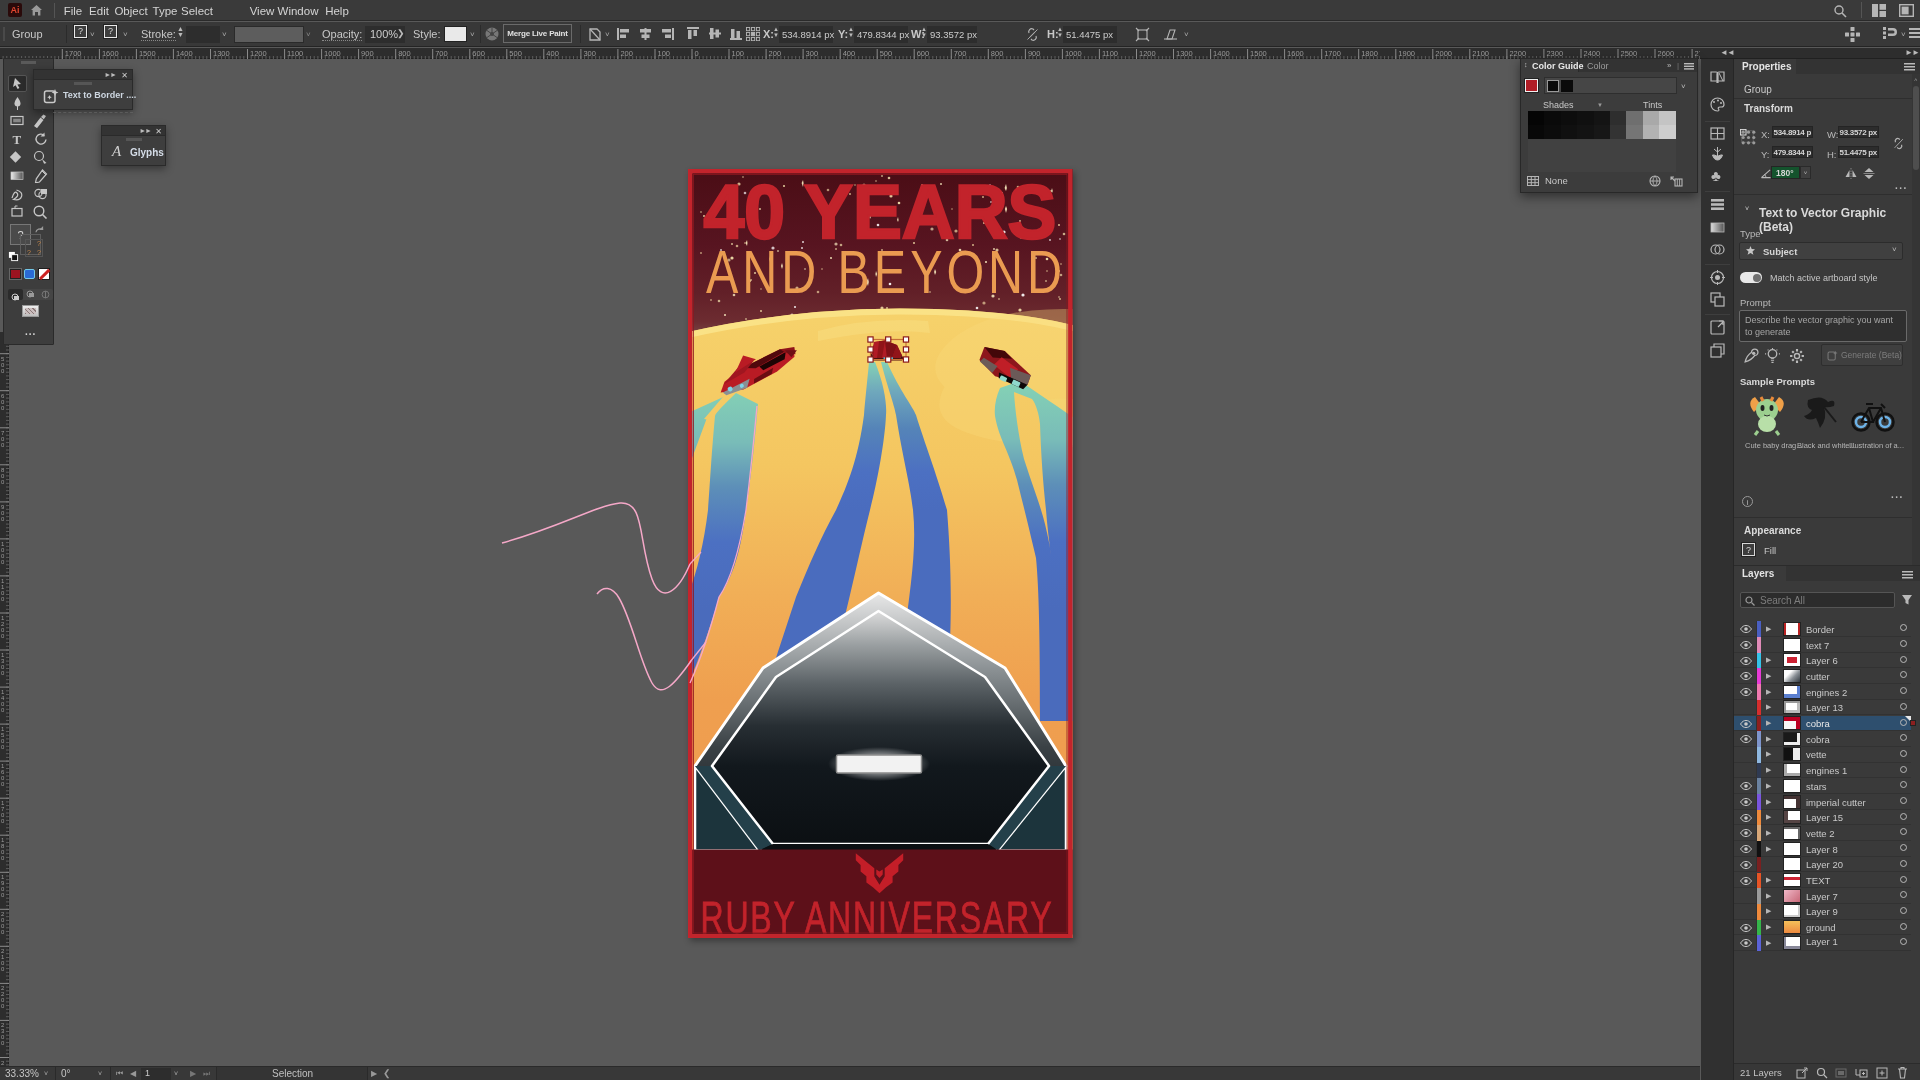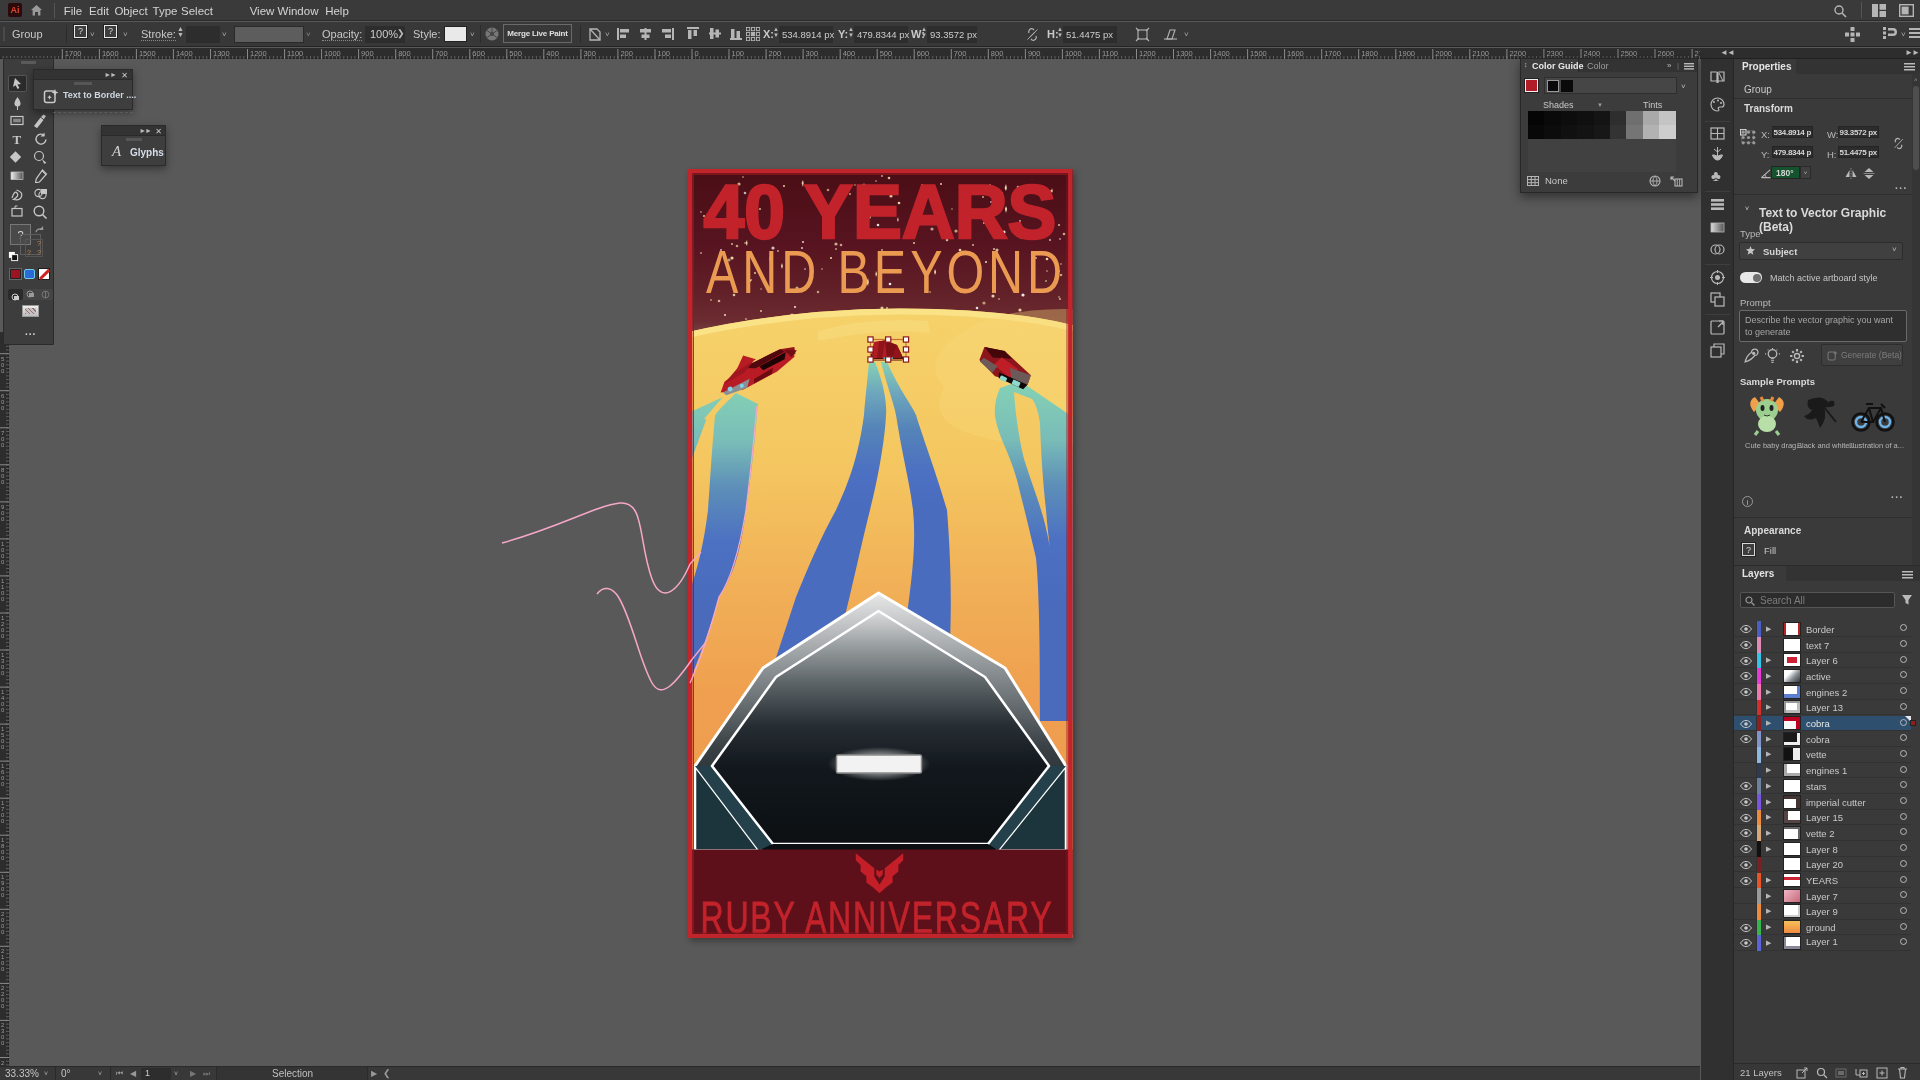--- a/index.html
+++ b/index.html
@@ -1770,21 +1770,21 @@
     </div>
     <div class="abs" style="left:0;top:102.4px;width:177px;height:15.7px;border-bottom:1px solid #323232">
       <svg class="abs" style="left:6px;top:4px" width="12" height="8" viewBox="0 0 12 8">
         <path d="M0.5 4C2.5 1.2 4 0.5 6 0.5S9.5 1.2 11.5 4C9.5 6.8 8 7.5 6 7.5S2.5 6.8 0.5 4z" fill="none" stroke="#c9c9c9" stroke-width="1"></path>
         <circle cx="6" cy="4" r="1.8" fill="#c9c9c9"></circle>
       </svg>
       <div class="abs" style="left:22px;top:0;width:1px;height:15.7px;background:#323232"></div>
       <div class="abs" style="left:23px;top:0;width:4px;height:15.7px;background:#e83bd6"></div>
       <div class="abs" style="left:32px;top:3.5px;color:#b5b5b5;font-size:7px">▶</div>
       <div class="abs" style="left:50px;top:1.5px;width:16px;height:12px;background:linear-gradient(135deg,#fff 30%,#8a9096 60%,#30383e);outline:1px solid #222"></div>
-      <div class="abs" style="left:72px;top:2.5px;color:#c9c9c9;font-size:9.5px">active</div>
+      <div class="abs" style="left:72px;top:2.5px;color:#c9c9c9;font-size:9.5px">cutter</div>
       <div class="abs" style="left:166px;top:3px;width:7px;height:7px;border:1.2px solid #b9b9b9;border-radius:50%"></div>
     </div>
     <div class="abs" style="left:0;top:118.1px;width:177px;height:15.7px;border-bottom:1px solid #323232">
       <svg class="abs" style="left:6px;top:4px" width="12" height="8" viewBox="0 0 12 8">
         <path d="M0.5 4C2.5 1.2 4 0.5 6 0.5S9.5 1.2 11.5 4C9.5 6.8 8 7.5 6 7.5S2.5 6.8 0.5 4z" fill="none" stroke="#c9c9c9" stroke-width="1"></path>
         <circle cx="6" cy="4" r="1.8" fill="#c9c9c9"></circle>
       </svg>
       <div class="abs" style="left:22px;top:0;width:1px;height:15.7px;background:#323232"></div>
       <div class="abs" style="left:23px;top:0;width:4px;height:15.7px;background:#f07ab0"></div>
       <div class="abs" style="left:32px;top:3.5px;color:#b5b5b5;font-size:7px">▶</div>
@@ -1915,21 +1915,21 @@
     </div>
     <div class="abs" style="left:0;top:306.5px;width:177px;height:15.7px;border-bottom:1px solid #323232">
       <svg class="abs" style="left:6px;top:4px" width="12" height="8" viewBox="0 0 12 8">
         <path d="M0.5 4C2.5 1.2 4 0.5 6 0.5S9.5 1.2 11.5 4C9.5 6.8 8 7.5 6 7.5S2.5 6.8 0.5 4z" fill="none" stroke="#c9c9c9" stroke-width="1"></path>
         <circle cx="6" cy="4" r="1.8" fill="#c9c9c9"></circle>
       </svg>
       <div class="abs" style="left:22px;top:0;width:1px;height:15.7px;background:#323232"></div>
       <div class="abs" style="left:23px;top:0;width:4px;height:15.7px;background:#e85425"></div>
       <div class="abs" style="left:32px;top:3.5px;color:#b5b5b5;font-size:7px">▶</div>
       <div class="abs" style="left:50px;top:1.5px;width:16px;height:12px;background:#fff;box-shadow:inset 0 3px 0 0 #fff, inset 0 6px 0 0 #c23;outline:1px solid #222"></div>
-      <div class="abs" style="left:72px;top:2.5px;color:#c9c9c9;font-size:9.5px">YEARS</div>
+      <div class="abs" style="left:72px;top:2.5px;color:#c9c9c9;font-size:9.5px">TEXT</div>
       <div class="abs" style="left:166px;top:3px;width:7px;height:7px;border:1.2px solid #b9b9b9;border-radius:50%"></div>
     </div>
     <div class="abs" style="left:0;top:322.2px;width:177px;height:15.7px;border-bottom:1px solid #323232">
       <div class="abs" style="left:22px;top:0;width:1px;height:15.7px;background:#323232"></div>
       <div class="abs" style="left:23px;top:0;width:4px;height:15.7px;background:#9a9a9a"></div>
       <div class="abs" style="left:32px;top:3.5px;color:#b5b5b5;font-size:7px">▶</div>
       <div class="abs" style="left:50px;top:1.5px;width:16px;height:12px;background:linear-gradient(135deg,#f0b8c8,#c86878);outline:1px solid #222"></div>
       <div class="abs" style="left:72px;top:2.5px;color:#c9c9c9;font-size:9.5px">Layer 7</div>
       <div class="abs" style="left:166px;top:3px;width:7px;height:7px;border:1.2px solid #b9b9b9;border-radius:50%"></div>
     </div>

